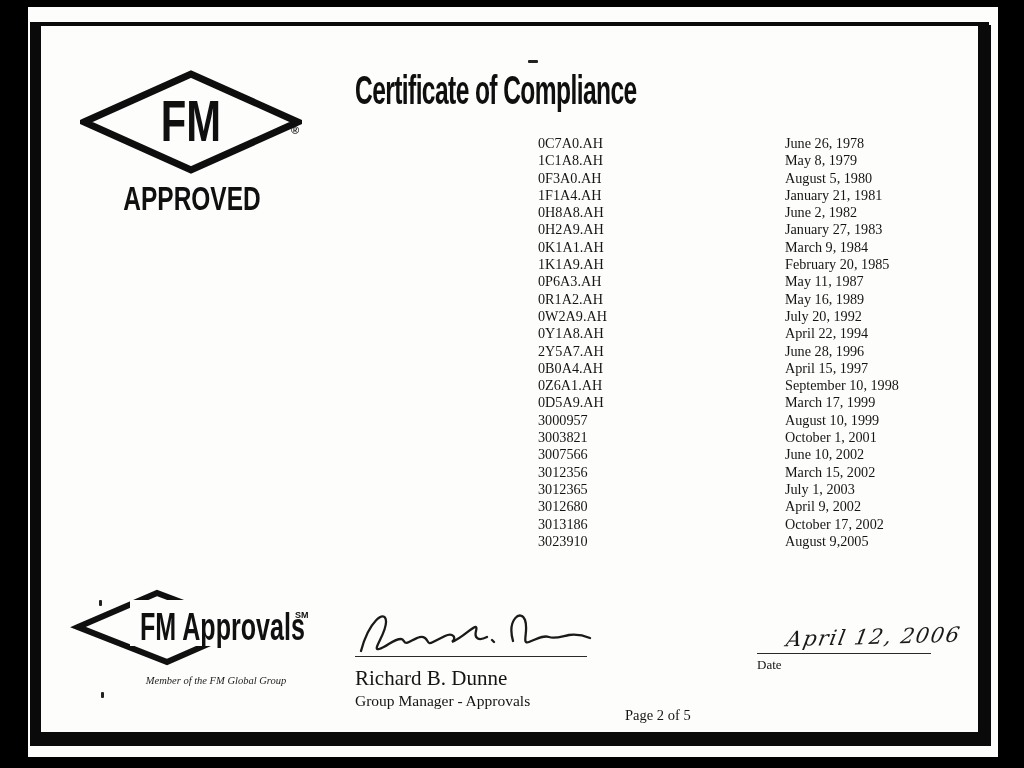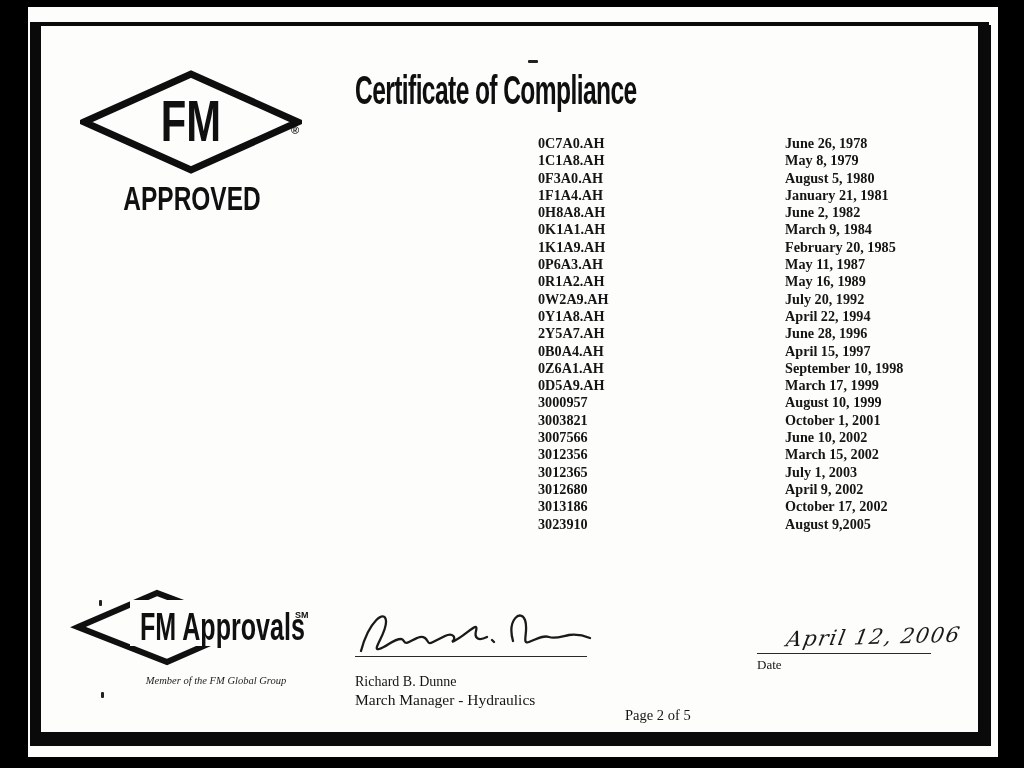--- a/index.html
+++ b/index.html
@@ -20,28 +20,28 @@
   .svg-sans{font-family:"Liberation Sans",sans-serif;font-weight:bold;fill:#101010;}
   .svg-serif-italic{font-family:"Liberation Serif",serif;font-style:italic;fill:#1c1c1c;}
 
   
   .title{position:absolute;left:327px;top:60px;margin:0;white-space:nowrap;
          font-family:"Liberation Sans",sans-serif;font-weight:bold;font-size:41px;
          letter-spacing:-1px;color:#0f0f0f;transform:scaleX(0.60);transform-origin:left top;}
 
   
   .cert-table{position:absolute;left:510px;top:128px;font-size:14.2px;color:#151515;}
-  .cert-row{height:17.3px;line-height:17.3px;white-space:nowrap;font-weight:bold;}
+  .cert-row{height:17.3px;line-height:17.3px;white-space:nowrap;}
   .cert-num{display:inline-block;width:247px;}
 
   
   .sig-block{position:absolute;left:327px;top:598px;width:250px;color:#141414;}
   .signature-svg{display:block;}
   .sig-rule{width:232px;border-top:1.6px solid #2a2a2a;margin-top:-5px;}
-  .sig-name{font-size:14px;margin-top:17px;}
+  .sig-name{font-size:21px;margin-top:9px;}
   .sig-title{font-size:15.5px;margin-top:1px;}
 
   
   .date-block{position:absolute;left:729px;top:618px;width:200px;color:#141414;}
   .handwritten{font-family:"DejaVu Serif",serif;font-style:italic;font-size:21px;
                letter-spacing:1.5px;margin-left:30px;white-space:nowrap;color:#1a1a1a;
                transform:skewX(-12deg) rotate(-1.5deg);}
   .date-rule{width:174px;border-top:1.4px solid #2a2a2a;margin-top:4px;}
   .date-label{font-size:13px;margin-top:3px;}
 
@@ -77,20 +77,21 @@
     </svg>
 
     <h1 class="title">Certificate of Compliance</h1>
 
     <div class="cert-table">
         <div class="cert-row"><span class="cert-num">0C7A0.AH</span><span class="cert-date">June 26, 1978</span></div>
         <div class="cert-row"><span class="cert-num">1C1A8.AH</span><span class="cert-date">May 8, 1979</span></div>
         <div class="cert-row"><span class="cert-num">0F3A0.AH</span><span class="cert-date">August 5, 1980</span></div>
         <div class="cert-row"><span class="cert-num">1F1A4.AH</span><span class="cert-date">January 21, 1981</span></div>
         <div class="cert-row"><span class="cert-num">0H8A8.AH</span><span class="cert-date">June 2, 1982</span></div>
+        <div class="cert-row"><span class="cert-num">0H2A9.AH</span><span class="cert-date">January 27, 1983</span></div>
         <div class="cert-row"><span class="cert-num">0K1A1.AH</span><span class="cert-date">March 9, 1984</span></div>
         <div class="cert-row"><span class="cert-num">1K1A9.AH</span><span class="cert-date">February 20, 1985</span></div>
         <div class="cert-row"><span class="cert-num">0P6A3.AH</span><span class="cert-date">May 11, 1987</span></div>
         <div class="cert-row"><span class="cert-num">0R1A2.AH</span><span class="cert-date">May 16, 1989</span></div>
         <div class="cert-row"><span class="cert-num">0W2A9.AH</span><span class="cert-date">July 20, 1992</span></div>
         <div class="cert-row"><span class="cert-num">0Y1A8.AH</span><span class="cert-date">April 22, 1994</span></div>
         <div class="cert-row"><span class="cert-num">2Y5A7.AH</span><span class="cert-date">June 28, 1996</span></div>
         <div class="cert-row"><span class="cert-num">0B0A4.AH</span><span class="cert-date">April 15, 1997</span></div>
         <div class="cert-row"><span class="cert-num">0Z6A1.AH</span><span class="cert-date">September 10, 1998</span></div>
         <div class="cert-row"><span class="cert-num">0D5A9.AH</span><span class="cert-date">March 17, 1999</span></div>
@@ -117,21 +118,21 @@
     <div class="sig-block">
       <svg class="signature-svg" width="240" height="56" viewBox="0 0 240 56">
         <path d="M6,46 C14,16 30,4 31,16 C32,28 16,46 24,44 C32,42 38,34 46,34 C50,34 48,40 54,37
                  C62,33 66,30 70,33 C74,36 72,40 78,37 L90,31 C98,27 102,33 97,37
                  C110,32 124,14 121,26 C119,34 124,36 132,32 M137,35 L139,37
                  M158,36 C152,14 166,4 170,15 C174,26 166,40 174,37 C182,34 188,30 194,32
                  C200,34 208,31 214,30 C222,29 230,31 235,33" fill="none" stroke="#1a1a1a" stroke-width="2.3" stroke-linecap="round"></path>
       </svg>
       <div class="sig-rule"></div>
       <div class="sig-name">Richard B. Dunne</div>
-      <div class="sig-title">March Manager - Hydraulics</div>
+      <div class="sig-title">Group Manager - Approvals</div>
     </div>
 
     <div class="date-block">
       <div class="handwritten">April 12, 2006</div>
       <div class="date-rule"></div>
       <div class="date-label">Date</div>
     </div>
 
     <div class="footer">Page 2 of 5</div>
 

